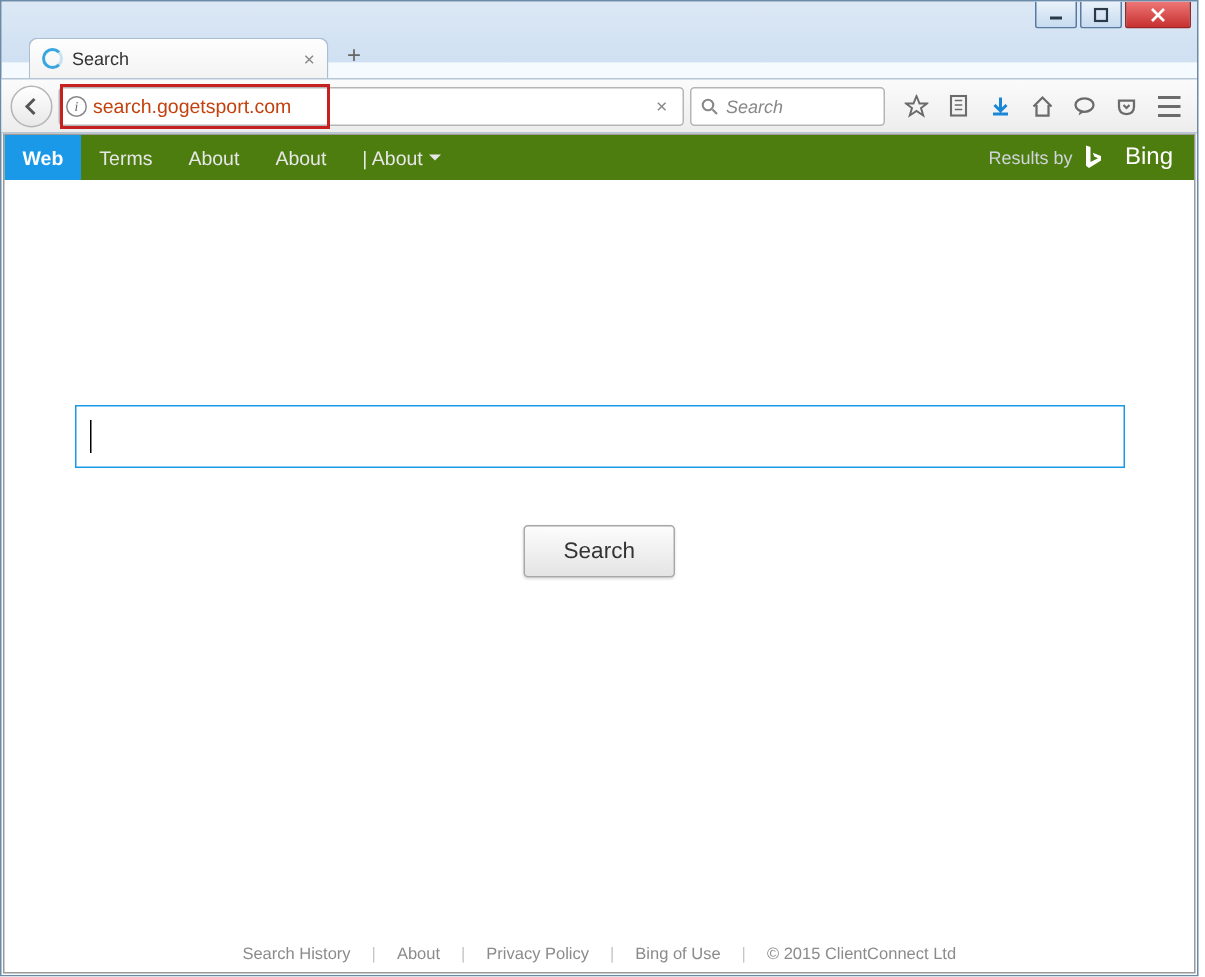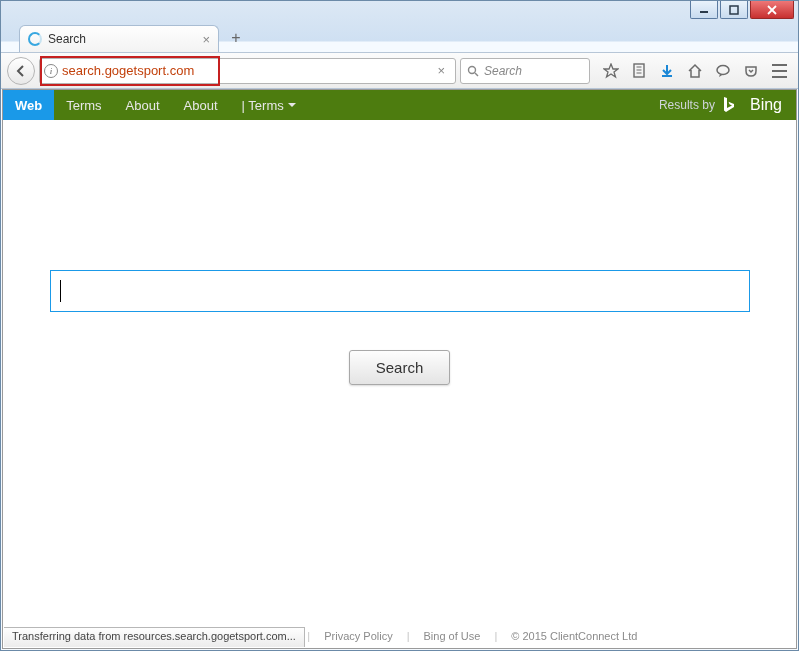--- a/index.html
+++ b/index.html
@@ -316,21 +316,21 @@
       </div>
     </div>
   </div>
 
   <div class="content">
     <div class="searchnav">
       <div class="sn-item active">Web</div>
       <div class="sn-item">Terms</div>
       <div class="sn-item">About</div>
       <div class="sn-item">About</div>
-      <div class="sn-item sn-more">| Terms</div>
+      <div class="sn-item sn-more">| About</div>
       <div class="sn-right">
         <span>Results by</span>
         <span class="binglogo">
           <svg width="14" height="18" viewBox="0 0 14 18">
               <path d="M3 1 L6 2 L6 12 L11 9.5 L8.5 8.3 L7.5 5.8 L13 8 L13 11 L5 16 L3 14.5 Z" fill="#fff"></path>
             </svg>
           <span>Bing</span>
         </span>
       </div>
     </div>
@@ -348,16 +348,15 @@
         <span class="sep">|</span>
       <a>About</a>
         <span class="sep">|</span>
       <a>Privacy Policy</a>
         <span class="sep">|</span>
       <a>Bing of Use</a>
         <span class="sep">|</span>
       <span style="padding:0 8px;">© 2015 ClientConnect Ltd</span>
     </div>
 
-    <div class="statusbar">Transferring data from resources.search.gogetsport.com...</div>
   </div>
 
 </div>
 
 </body></html>

